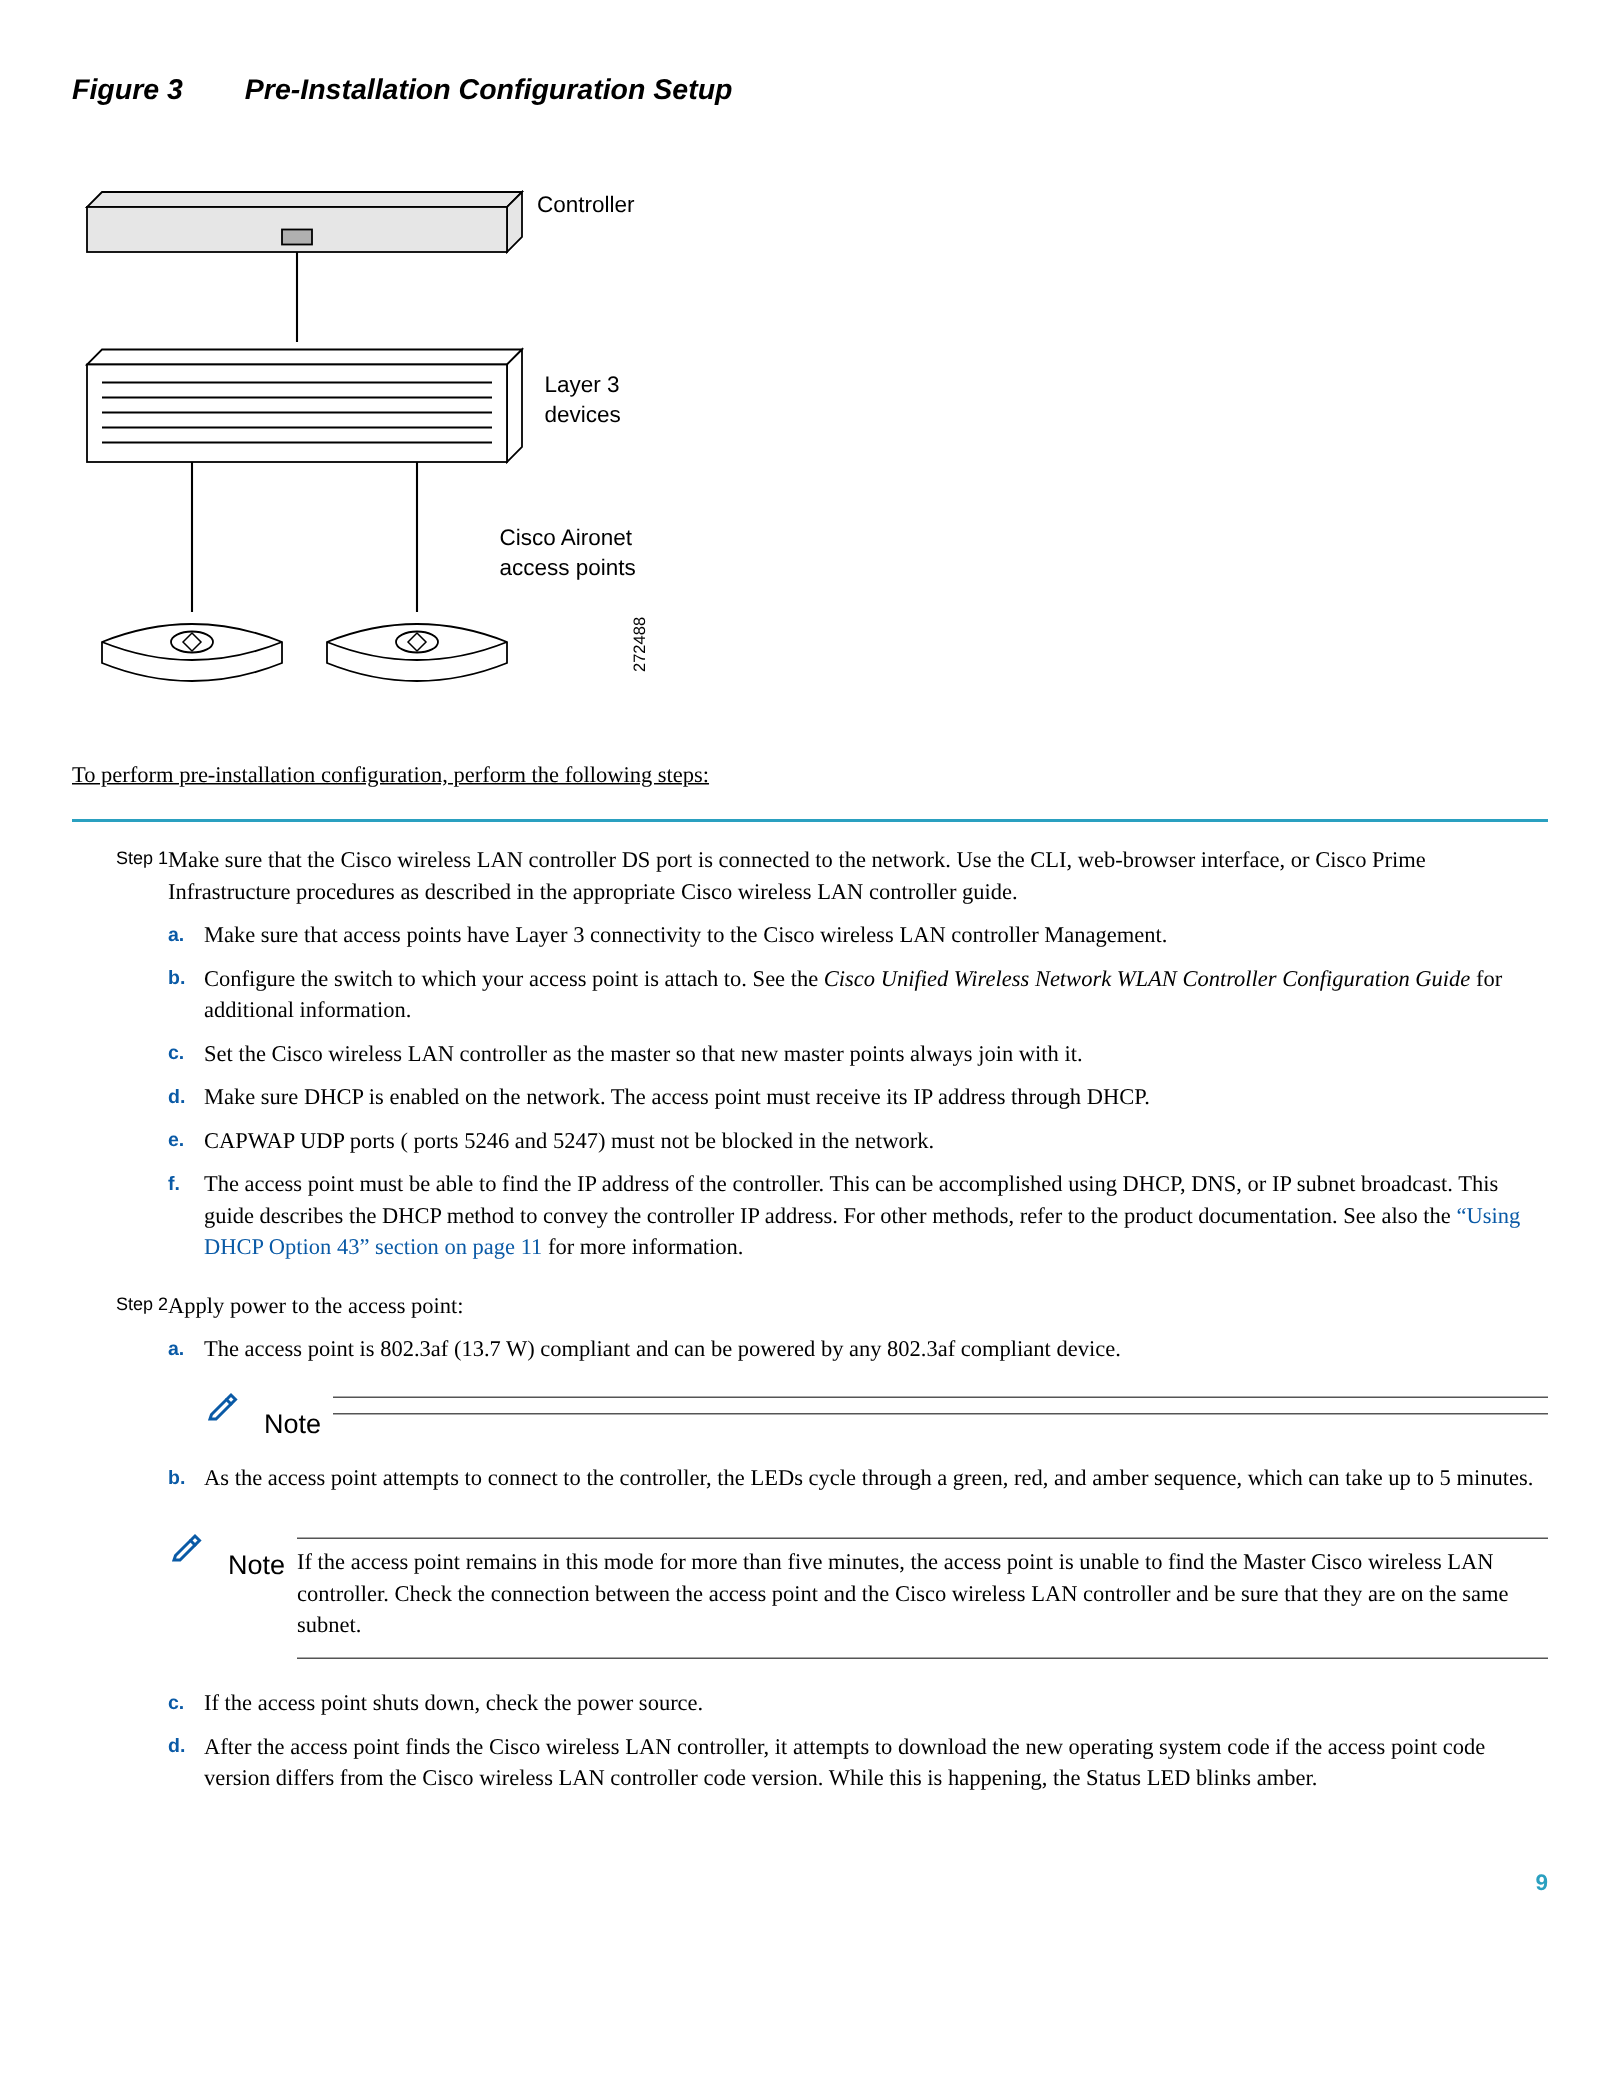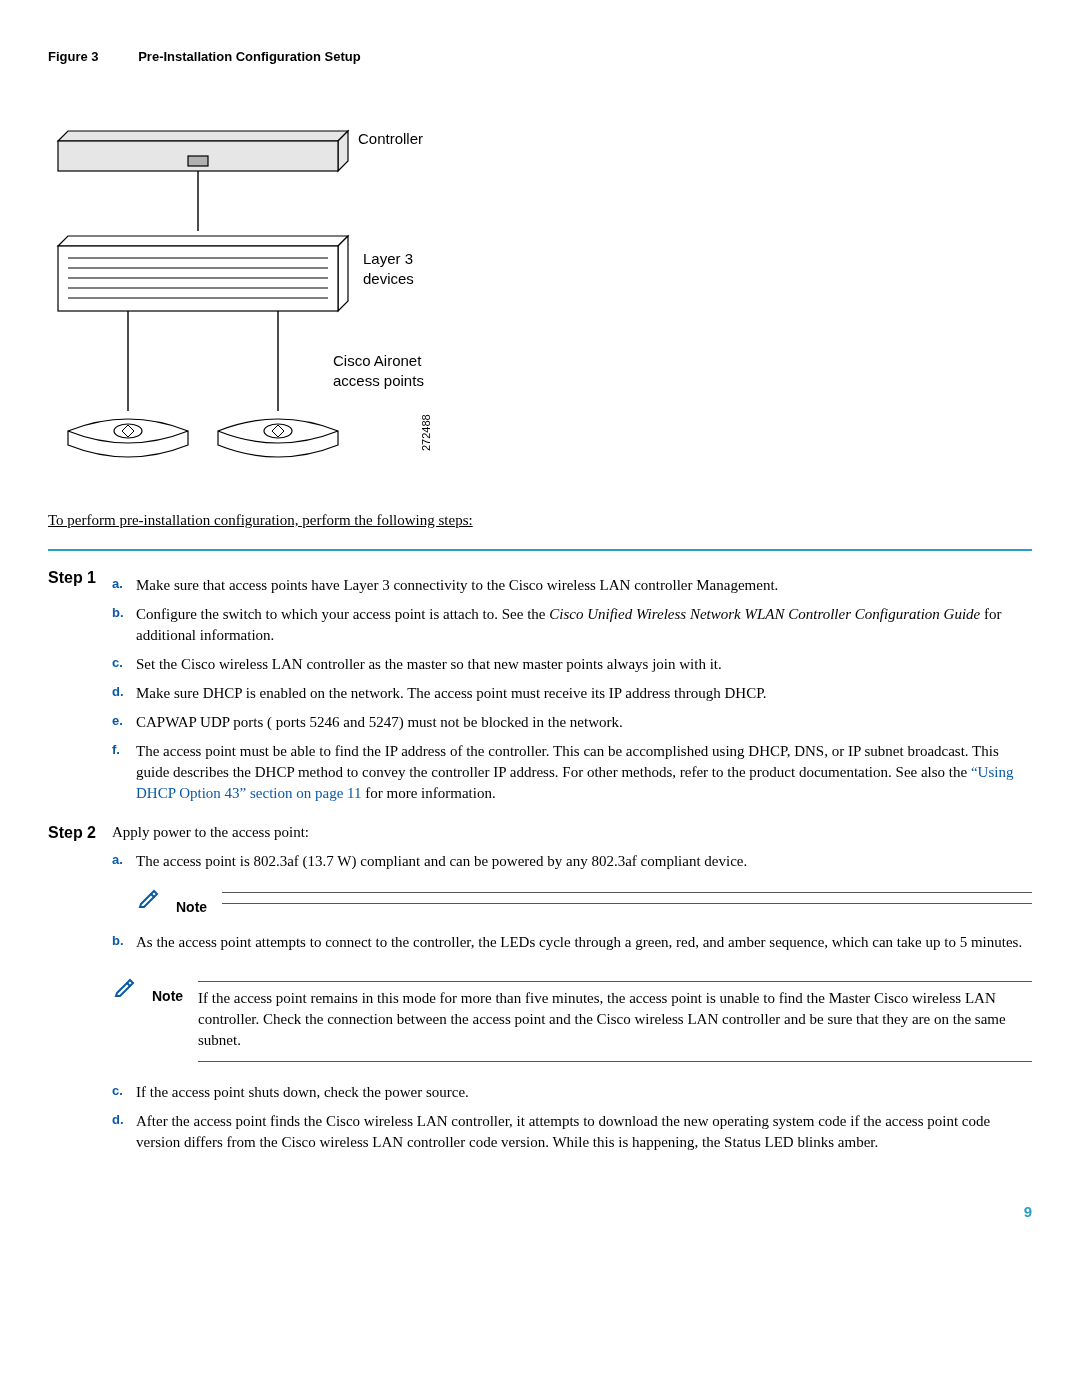--- a/index.html
+++ b/index.html
@@ -8,22 +8,23 @@
     line-height: 1.4;
     color: #000;
     margin: 0;
     padding: 48px 48px 32px 48px;
     box-sizing: border-box;
     width: 1080px;
   }
   .figure-caption {
     font-family: Arial, Helvetica, sans-serif;
     font-weight: bold;
-    font-size: 13px;
-    margin-bottom: 30px;
+    font-style: italic;
+    font-size: 19px;
+    margin-bottom: 18px;
   }
   .figure-caption .fignum {
     margin-right: 36px;
   }
   .figure {
     margin-bottom: 24px;
   }
   .figure svg {
     display: block;
   }
@@ -36,24 +37,25 @@
     border-top: 2px solid #2aa0c0;
     margin: 8px 0 16px 0;
   }
   .step-row {
     display: flex;
     align-items: flex-start;
     margin-bottom: 10px;
   }
   .step-label {
     font-family: Arial, Helvetica, sans-serif;
-    font-weight: bold;
+    font-weight: normal;
     width: 64px;
     flex: 0 0 64px;
-    font-size: 16px;
+    font-size: 12px;
+    text-align: right;
   }
   .step-body {
     flex: 1;
   }
   ol.sub {
     list-style: none;
     padding: 0;
     margin: 8px 0 0 0;
   }
   ol.sub > li {
@@ -81,22 +83,22 @@
   }
   .note-icon {
     flex: 0 0 40px;
     display: flex;
     justify-content: flex-start;
     padding-top: 2px;
   }
   .note-icon svg { display: block; }
   .note-label {
     font-family: Arial, Helvetica, sans-serif;
-    font-weight: bold;
-    font-size: 14px;
+    font-weight: normal;
+    font-size: 18px;
     flex: 0 0 46px;
     padding-top: 16px;
   }
   .note-content {
     flex: 1;
   }
   .note-content .note-rule {
     border: none;
     border-top: 1px solid #555;
     margin: 10px 0 6px 0;
@@ -174,20 +176,21 @@
   </svg>
 </div>
 
 <p class="intro">To perform pre-installation configuration, perform the following steps:</p>
 
 <hr class="rule">
 
 <div class="step-row">
   <div class="step-label">Step 1</div>
   <div class="step-body">
+    <span>Make sure that the Cisco wireless LAN controller DS port is connected to the network. Use the CLI, web-browser interface, or Cisco Prime Infrastructure procedures as described in the appropriate Cisco wireless LAN controller guide.</span>
     <ol class="sub">
       <li>
           <span class="marker">a.</span>
           <span class="text">Make sure that access points have Layer 3 connectivity to the Cisco wireless LAN controller Management.</span>
         </li>
       <li>
           <span class="marker">b.</span>
           <span class="text"><span>Configure the switch to which your access point is attach to. See the </span><span class="italic">Cisco Unified Wireless Network WLAN Controller Configuration Guide</span><span> for additional information.</span></span>
         </li>
       <li>

